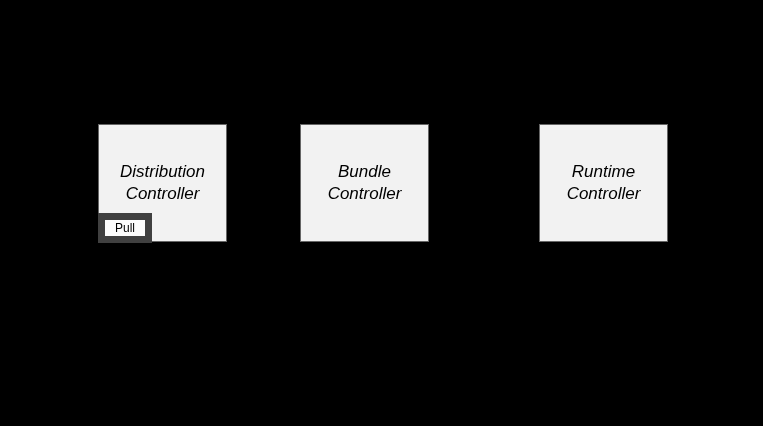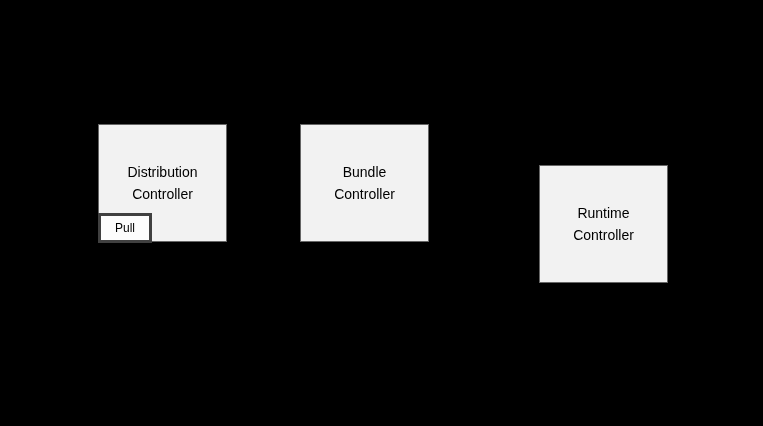--- a/index.html
+++ b/index.html
@@ -22,43 +22,44 @@
       width: 129px;
       height: 118px;
       background: #f2f2f2;
       border: 1px solid #666666;
       display: flex;
       align-items: center;
       justify-content: center;
     }
     .node-label {
       color: #000000;
-      font-size: 14px;
+      font-size: 17px;
       line-height: 22px;
       text-align: center;
       white-space: pre-line;
+      font-style: italic;
     }
     .badge {
       position: absolute;
       left: -1px;
       top: 88px;
       height: 30px;
       background: #fcfcfc;
-      border: 3px solid #404040;
+      border: 7px solid #404040;
       display: flex;
       align-items: center;
       justify-content: center;
       color: #000000;
       font-size: 12px;
     }
     .badge.pull   { width: 54px; }
     .badge.unpack { width: 63px; }
     .node.pos-1 { left: 98px; }
     .node.pos-2 { left: 300px; }
-    .node.pos-3 { left: 539px; margin-top: 41px; }
+    .node.pos-3 { left: 539px; }
   </style>
 </head>
 <body>
 
 <div class="canvas">
 
   <div class="node pos-1">
     <div class="node-label"><span>Distribution</span><br><span>Controller</span></div>
     <div class="badge pull">Pull</div>
   </div>

